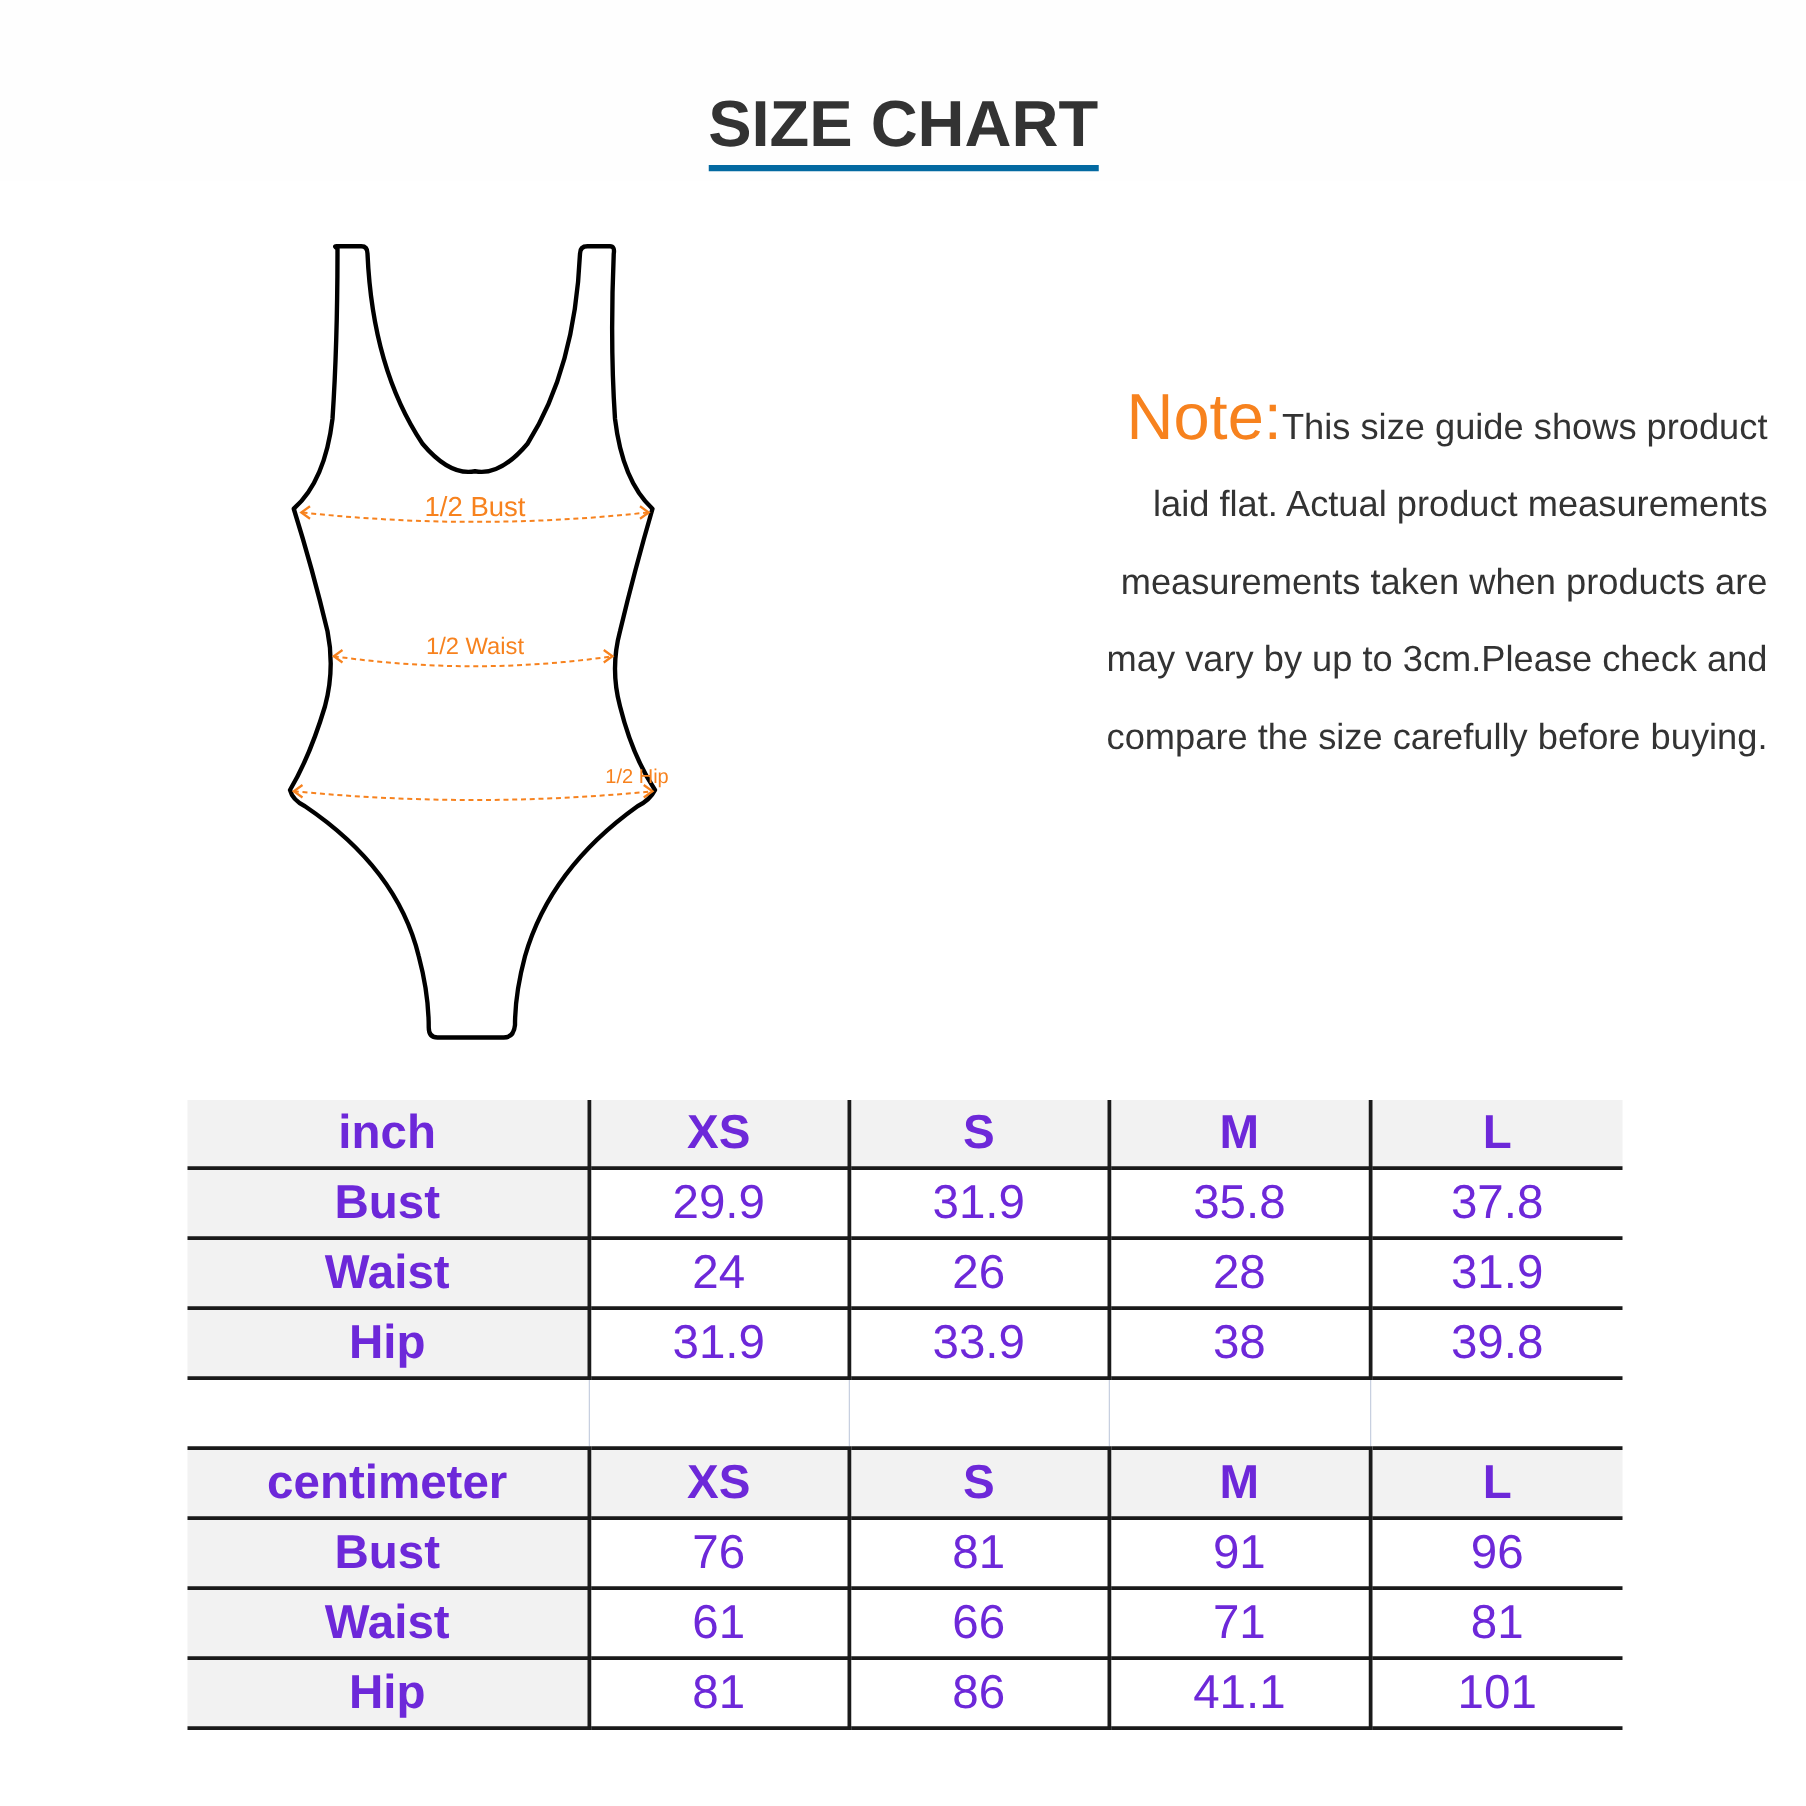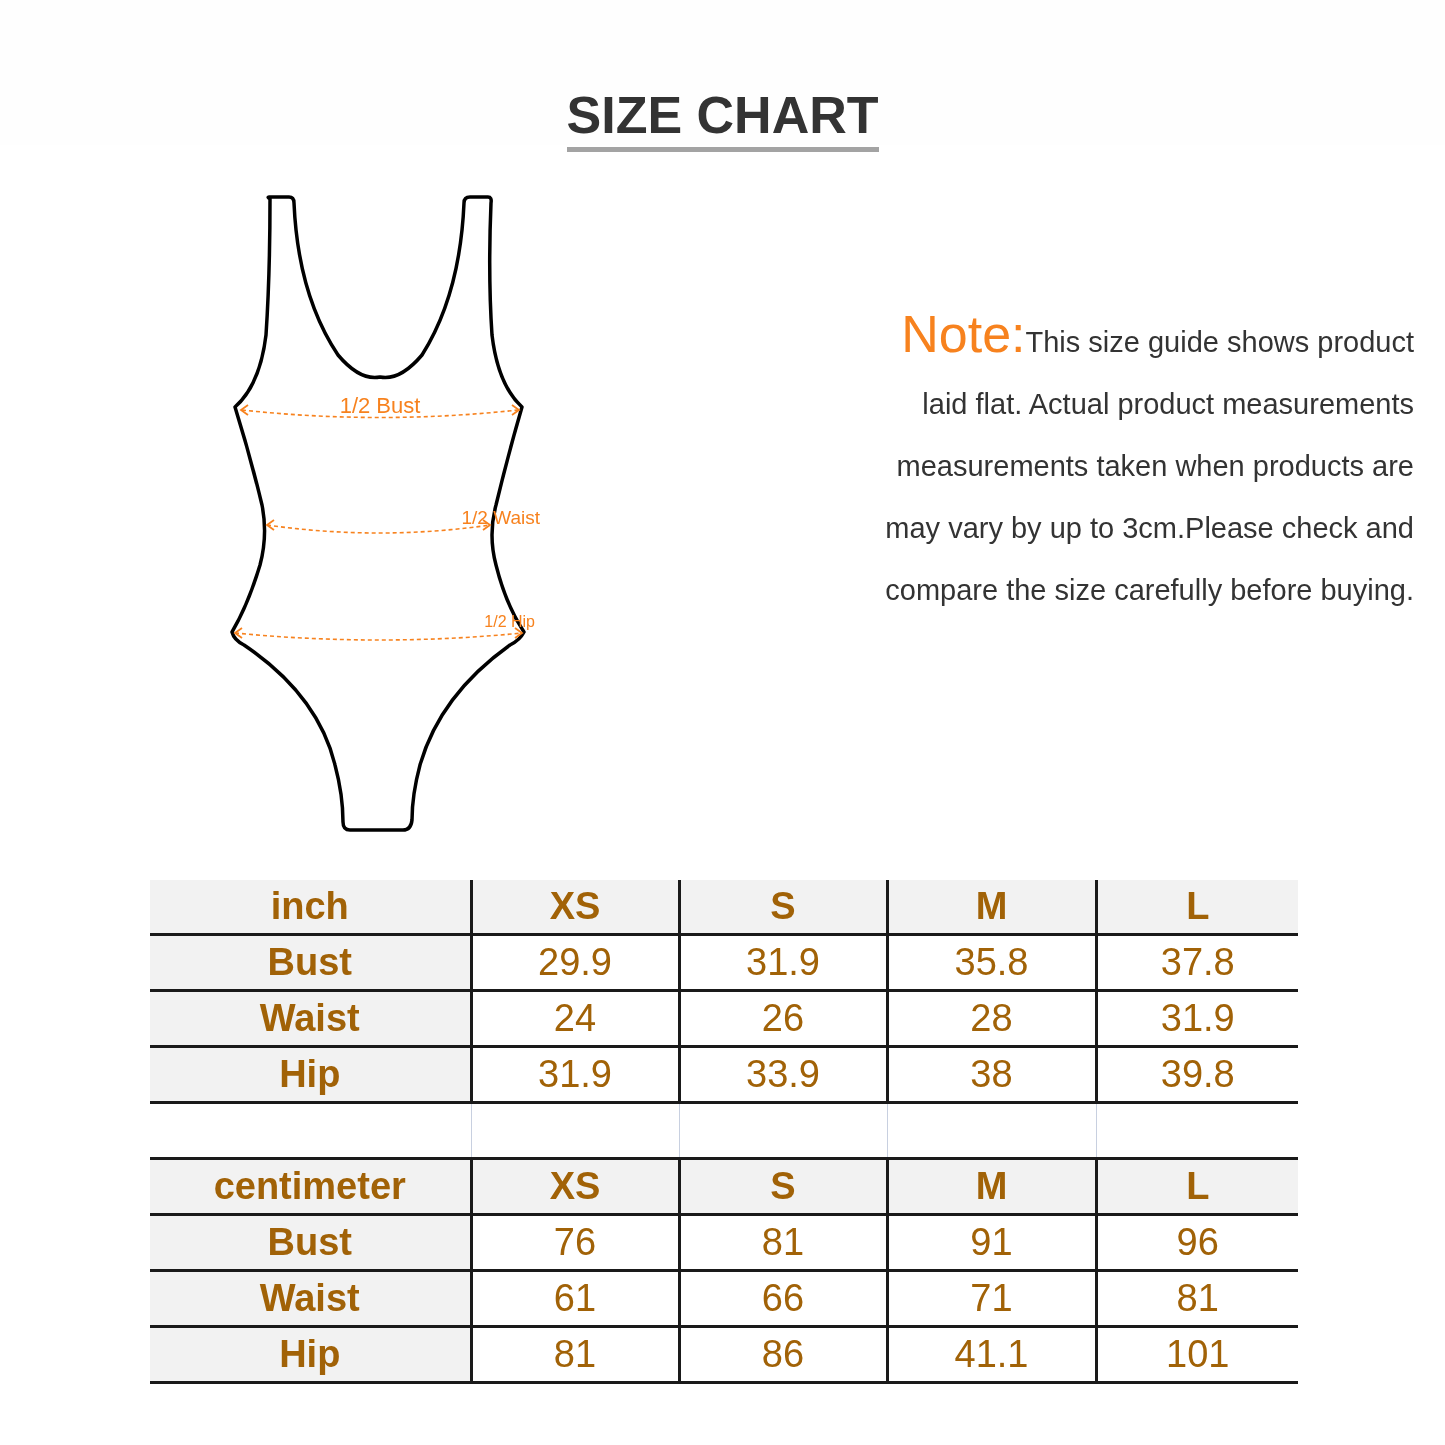--- a/index.html
+++ b/index.html
@@ -1,27 +1,27 @@
 <!DOCTYPE html>
 <html><head>
   <meta charset="utf-8">
   <style>
     html, body { margin:0; padding:0; background:#ffffff; }
     body { width:1445px; height:1445px; position:relative; overflow:hidden; font-family:"Liberation Sans", sans-serif; }
     .top-band { position:absolute; left:0; top:0; width:1445px; height:145px; background:#fefefe; }
     .title { position:absolute; left:0; width:1445px; top:70px; text-align:center; }
-    .title span { font-family:"Liberation Sans", sans-serif; font-weight:bold; font-size:52px; color:#333333; letter-spacing:0px; display:inline-block; border-bottom:5px solid #a3a3a3; line-height:60px; padding-bottom:2px;margin-top:15px; }
+    .title span { font-family:"Liberation Sans", sans-serif; font-weight:bold; font-size:52px; color:#333333; letter-spacing:0px; display:inline-block; border-bottom:5px solid #0369a1; line-height:60px; padding-bottom:2px; }
     .figure { position:absolute; left:220px; top:185px; width:320px; height:660px; }
     .figure svg { width:320px; height:660px; }
     .note { position:absolute; left:754px; top:308px; width:660px; color:#333333; font-size:29px; line-height:62px; }
     .note .note-label { color:#f7821e; font-size:52px; line-height:52px; }
     .note p { margin:0; white-space:nowrap;text-align:right; }
     .tables { position:absolute; left:150px; top:880px; width:1148px; }
     table { border-collapse:collapse; width:1148px; table-layout:fixed; }
-    td { height:53px; padding:0; text-align:center; vertical-align:middle; font-size:38px; color:#a16207; border-bottom:3px solid #1a1a1a; }
+    td { height:53px; padding:0; text-align:center; vertical-align:middle; font-size:38px; color:#6d28d9; border-bottom:3px solid #1a1a1a; }
     td.lbl { background:#f2f2f2; font-weight:bold; border-right:3px solid #1a1a1a; }
     td.c { border-right:3px solid #1a1a1a;margin-left:36px; }
     td.c.last { border-right:none; }
     tr.hdr td { background:#f2f2f2; font-weight:bold; }
     tr.spacer td { height:53px; background:#fff; border-bottom:3px solid #1a1a1a; border-right:1px solid #c8d0e0; }
     tr.spacer td.last { border-right:none; }
     tr.spacer td.first { border-right:1px solid #c8d0e0; }
     col.c0 { width:321px; }
     col.c1 { width:208px; }
     col.c2 { width:208px; }
@@ -70,21 +70,21 @@
 
     <path d="M 47 340 Q 160 356 270 340" fill="none" stroke="#f7821e" stroke-width="1.6" stroke-dasharray="4 3"></path>
     <path d="M 54 335 L 47 340 L 54 345" fill="none" stroke="#f7821e" stroke-width="1.8"></path>
     <path d="M 263 335 L 270 340 L 263 345" fill="none" stroke="#f7821e" stroke-width="1.8"></path>
 
     <path d="M 15 448 Q 160 462 302 448" fill="none" stroke="#f7821e" stroke-width="1.6" stroke-dasharray="4 3"></path>
     <path d="M 22 443 L 15 448 L 22 453" fill="none" stroke="#f7821e" stroke-width="1.8"></path>
     <path d="M 295 443 L 302 448 L 295 453" fill="none" stroke="#f7821e" stroke-width="1.8"></path>
   </svg>
   <div style="position:absolute;left:0;width:320px;top:208px;text-align:center;color:#f7821e;font-size:22px;">1/2 Bust</div>
-  <div style="position:absolute;left:0;width:320px;top:322px;text-align:right;color:#f7821e;font-size:19px;">1/2 Waist</div>
+  <div style="position:absolute;left:0;width:320px;top:322px;text-align:center;color:#f7821e;font-size:19px;">1/2 Waist</div>
   <div style="position:absolute;left:-5px;width:320px;top:428px;text-align:right;color:#f7821e;font-size:16px;">1/2 Hip</div>
 </div>
 
 <div class="note">
   <p><span class="note-label">Note:</span><span>This size guide shows product</span></p>
   <p>laid flat. Actual product measurements</p>
   <p>measurements taken when products are</p>
   <p>may vary by up to 3cm.Please check and</p>
   <p>compare the size carefully before buying.</p>
 </div>

